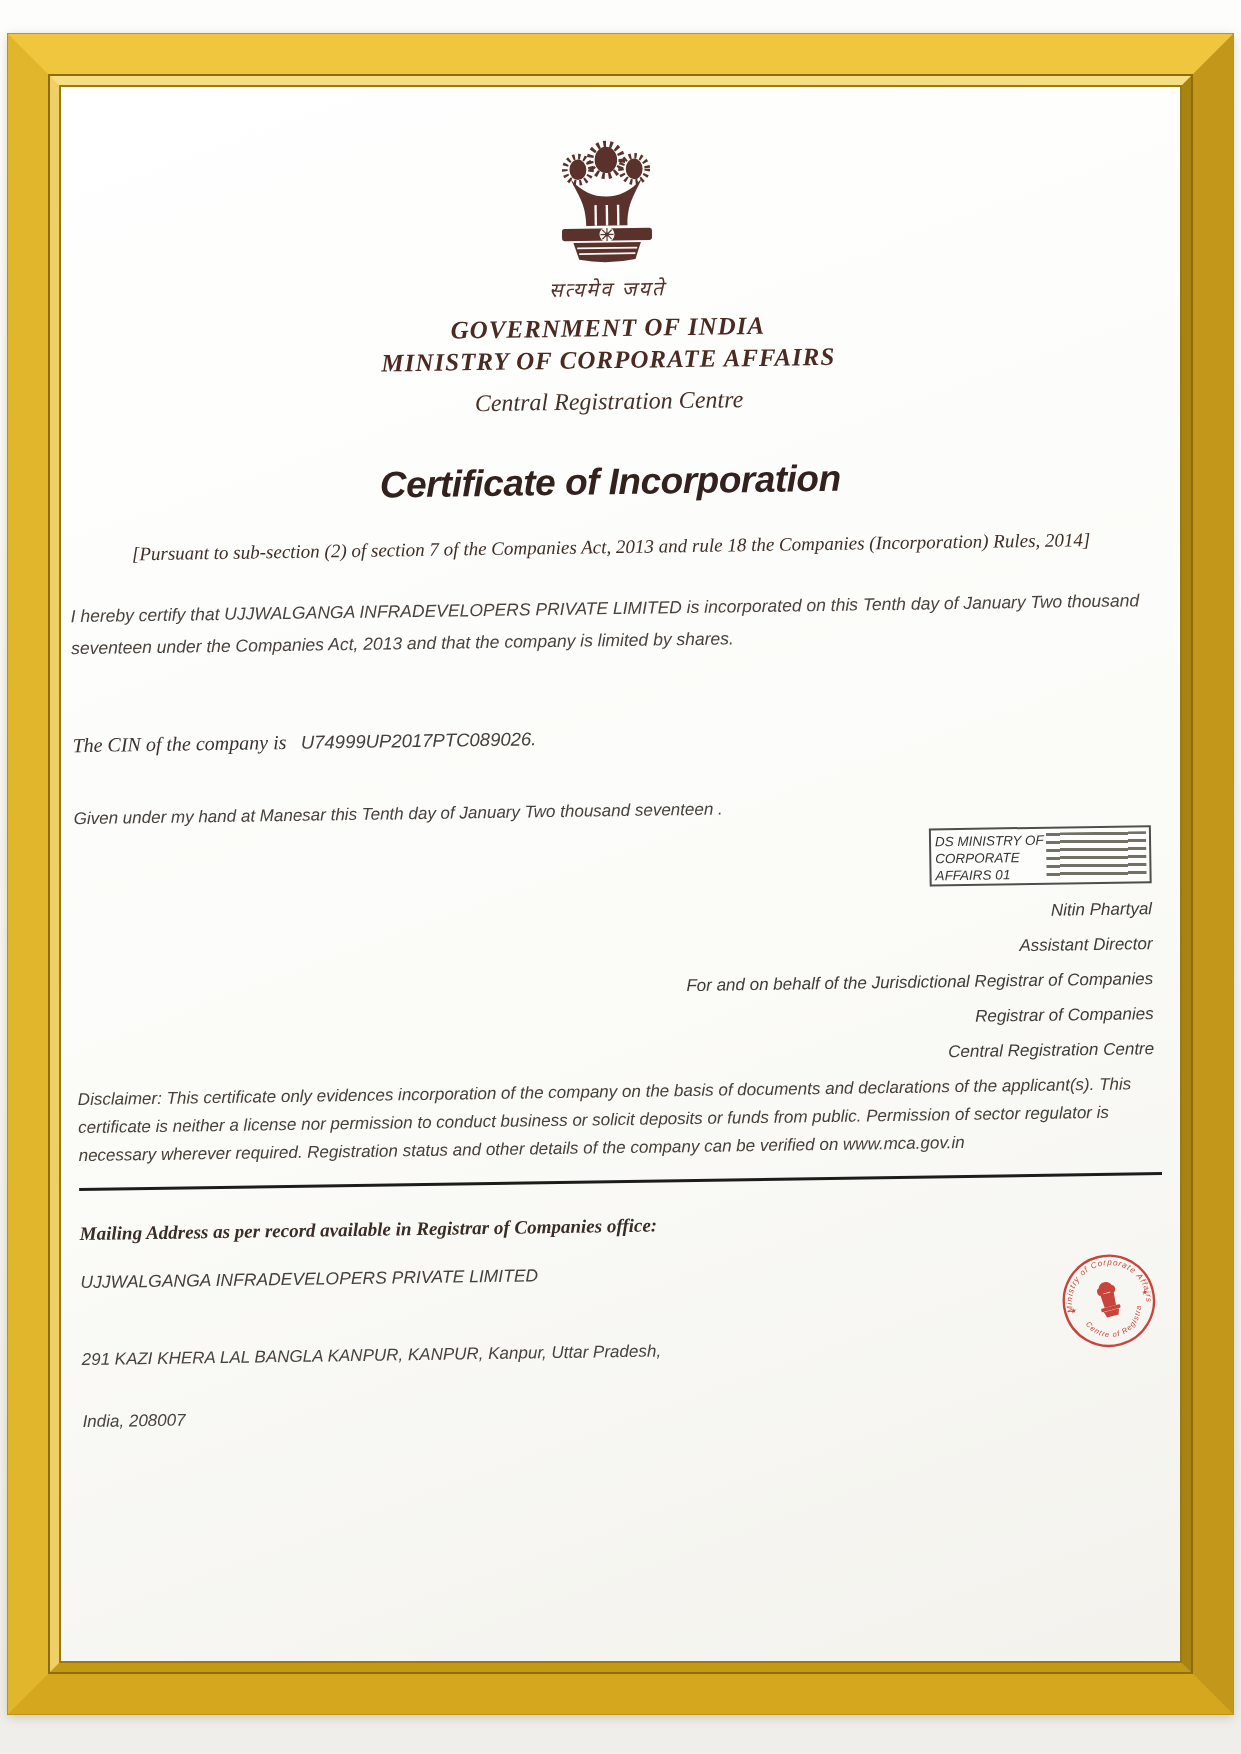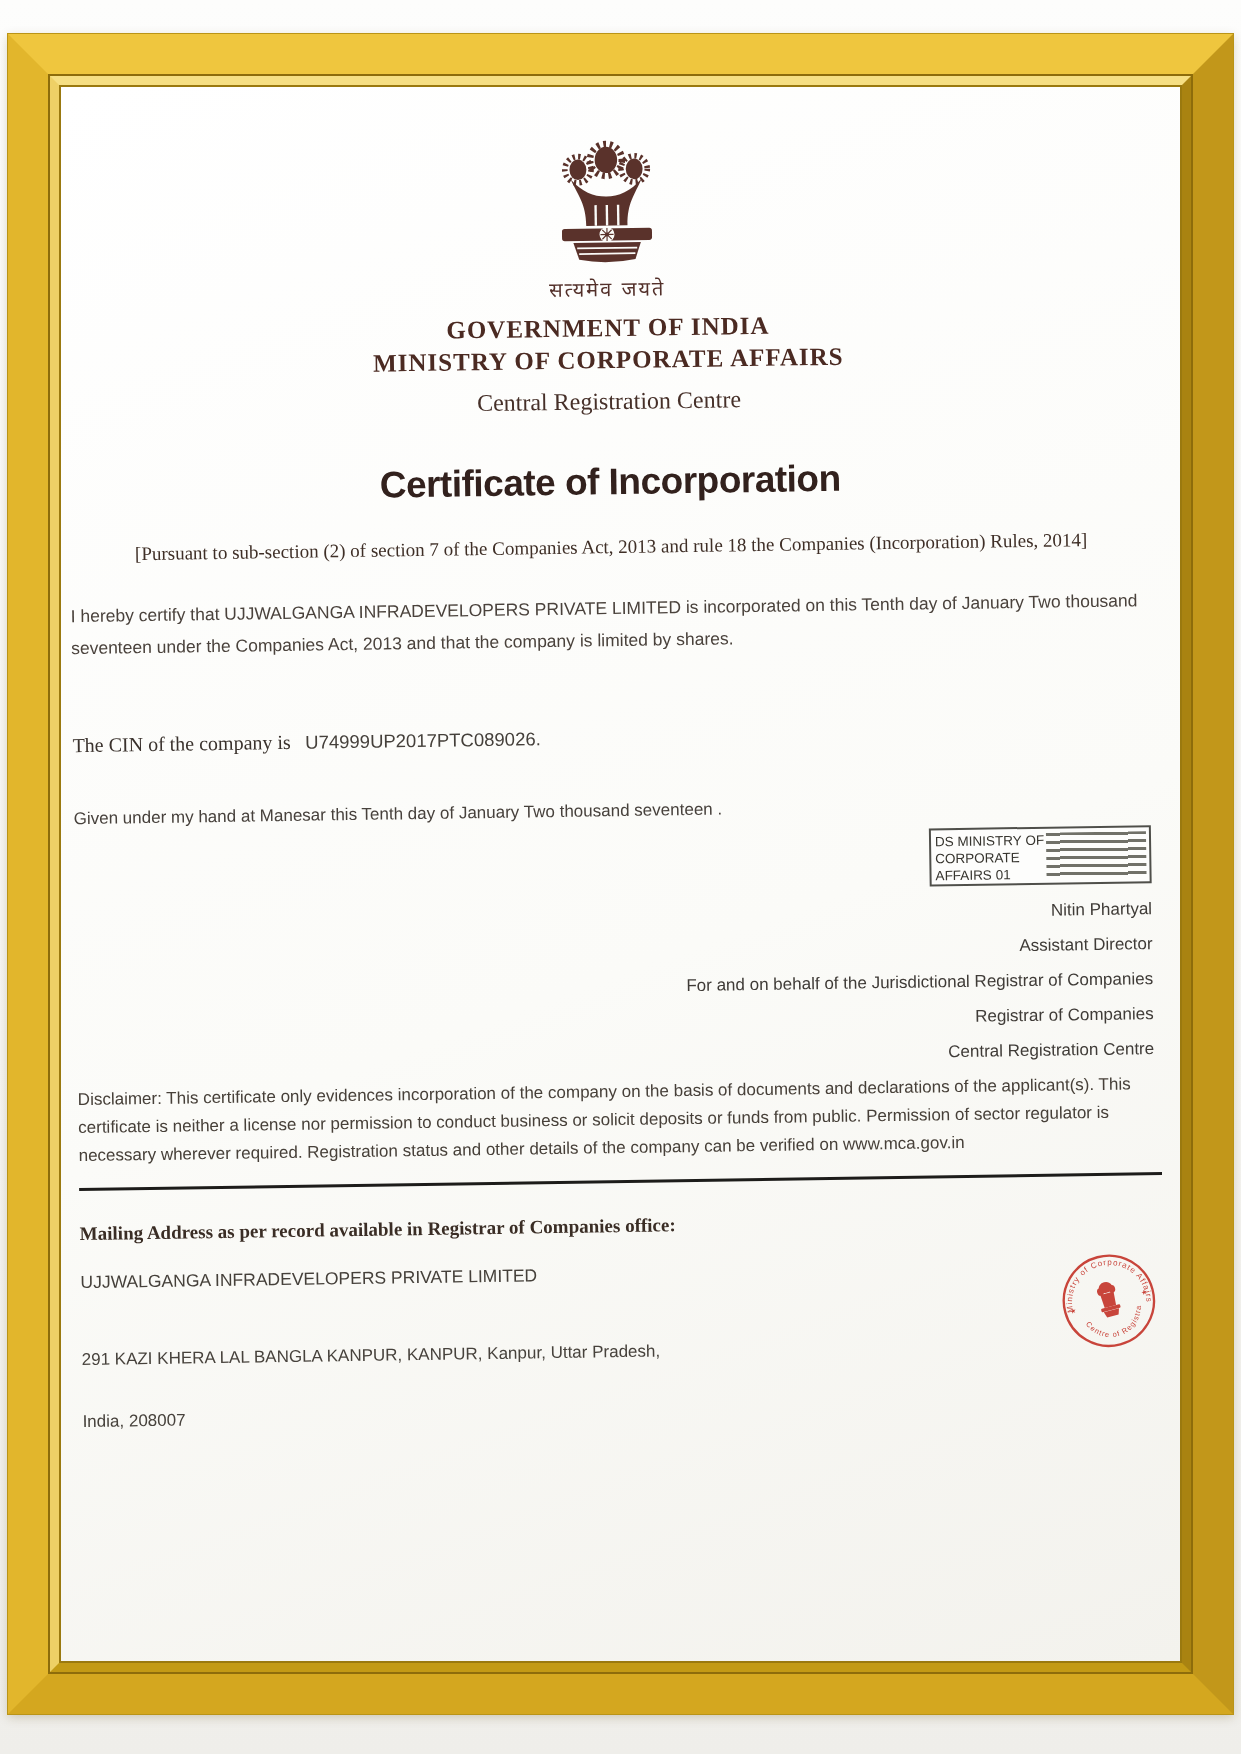--- a/index.html
+++ b/index.html
@@ -18,20 +18,21 @@
     box-shadow:0 0 0 1px #ba9417,0 3px 10px rgba(90,70,10,.25);
     background:#fcfcfa;
   }
   .frame-inner{
     position:absolute;inset:0;height:100%;
     border:9px solid;box-sizing:border-box;
     border-top-color:#f6df83;border-left-color:#eed066;
     border-right-color:#a98311;border-bottom-color:#c39a15;
     outline:2px solid #8d6c0b;
     box-shadow:inset 0 0 0 2px #9a790f;
+    font-style:italic;
   }
   .paper{
     position:absolute;inset:2px;
     background:linear-gradient(160deg,#ffffff 0%,#fbfbf8 55%,#f3f2ed 100%);
     overflow:hidden;
   }
   .tilt{transform:rotate(-0.85deg);transform-origin:50% 38%;padding:0 26px 0 10px;}
 
   
   .emblem-wrap{text-align:center;margin-top:48px;}

